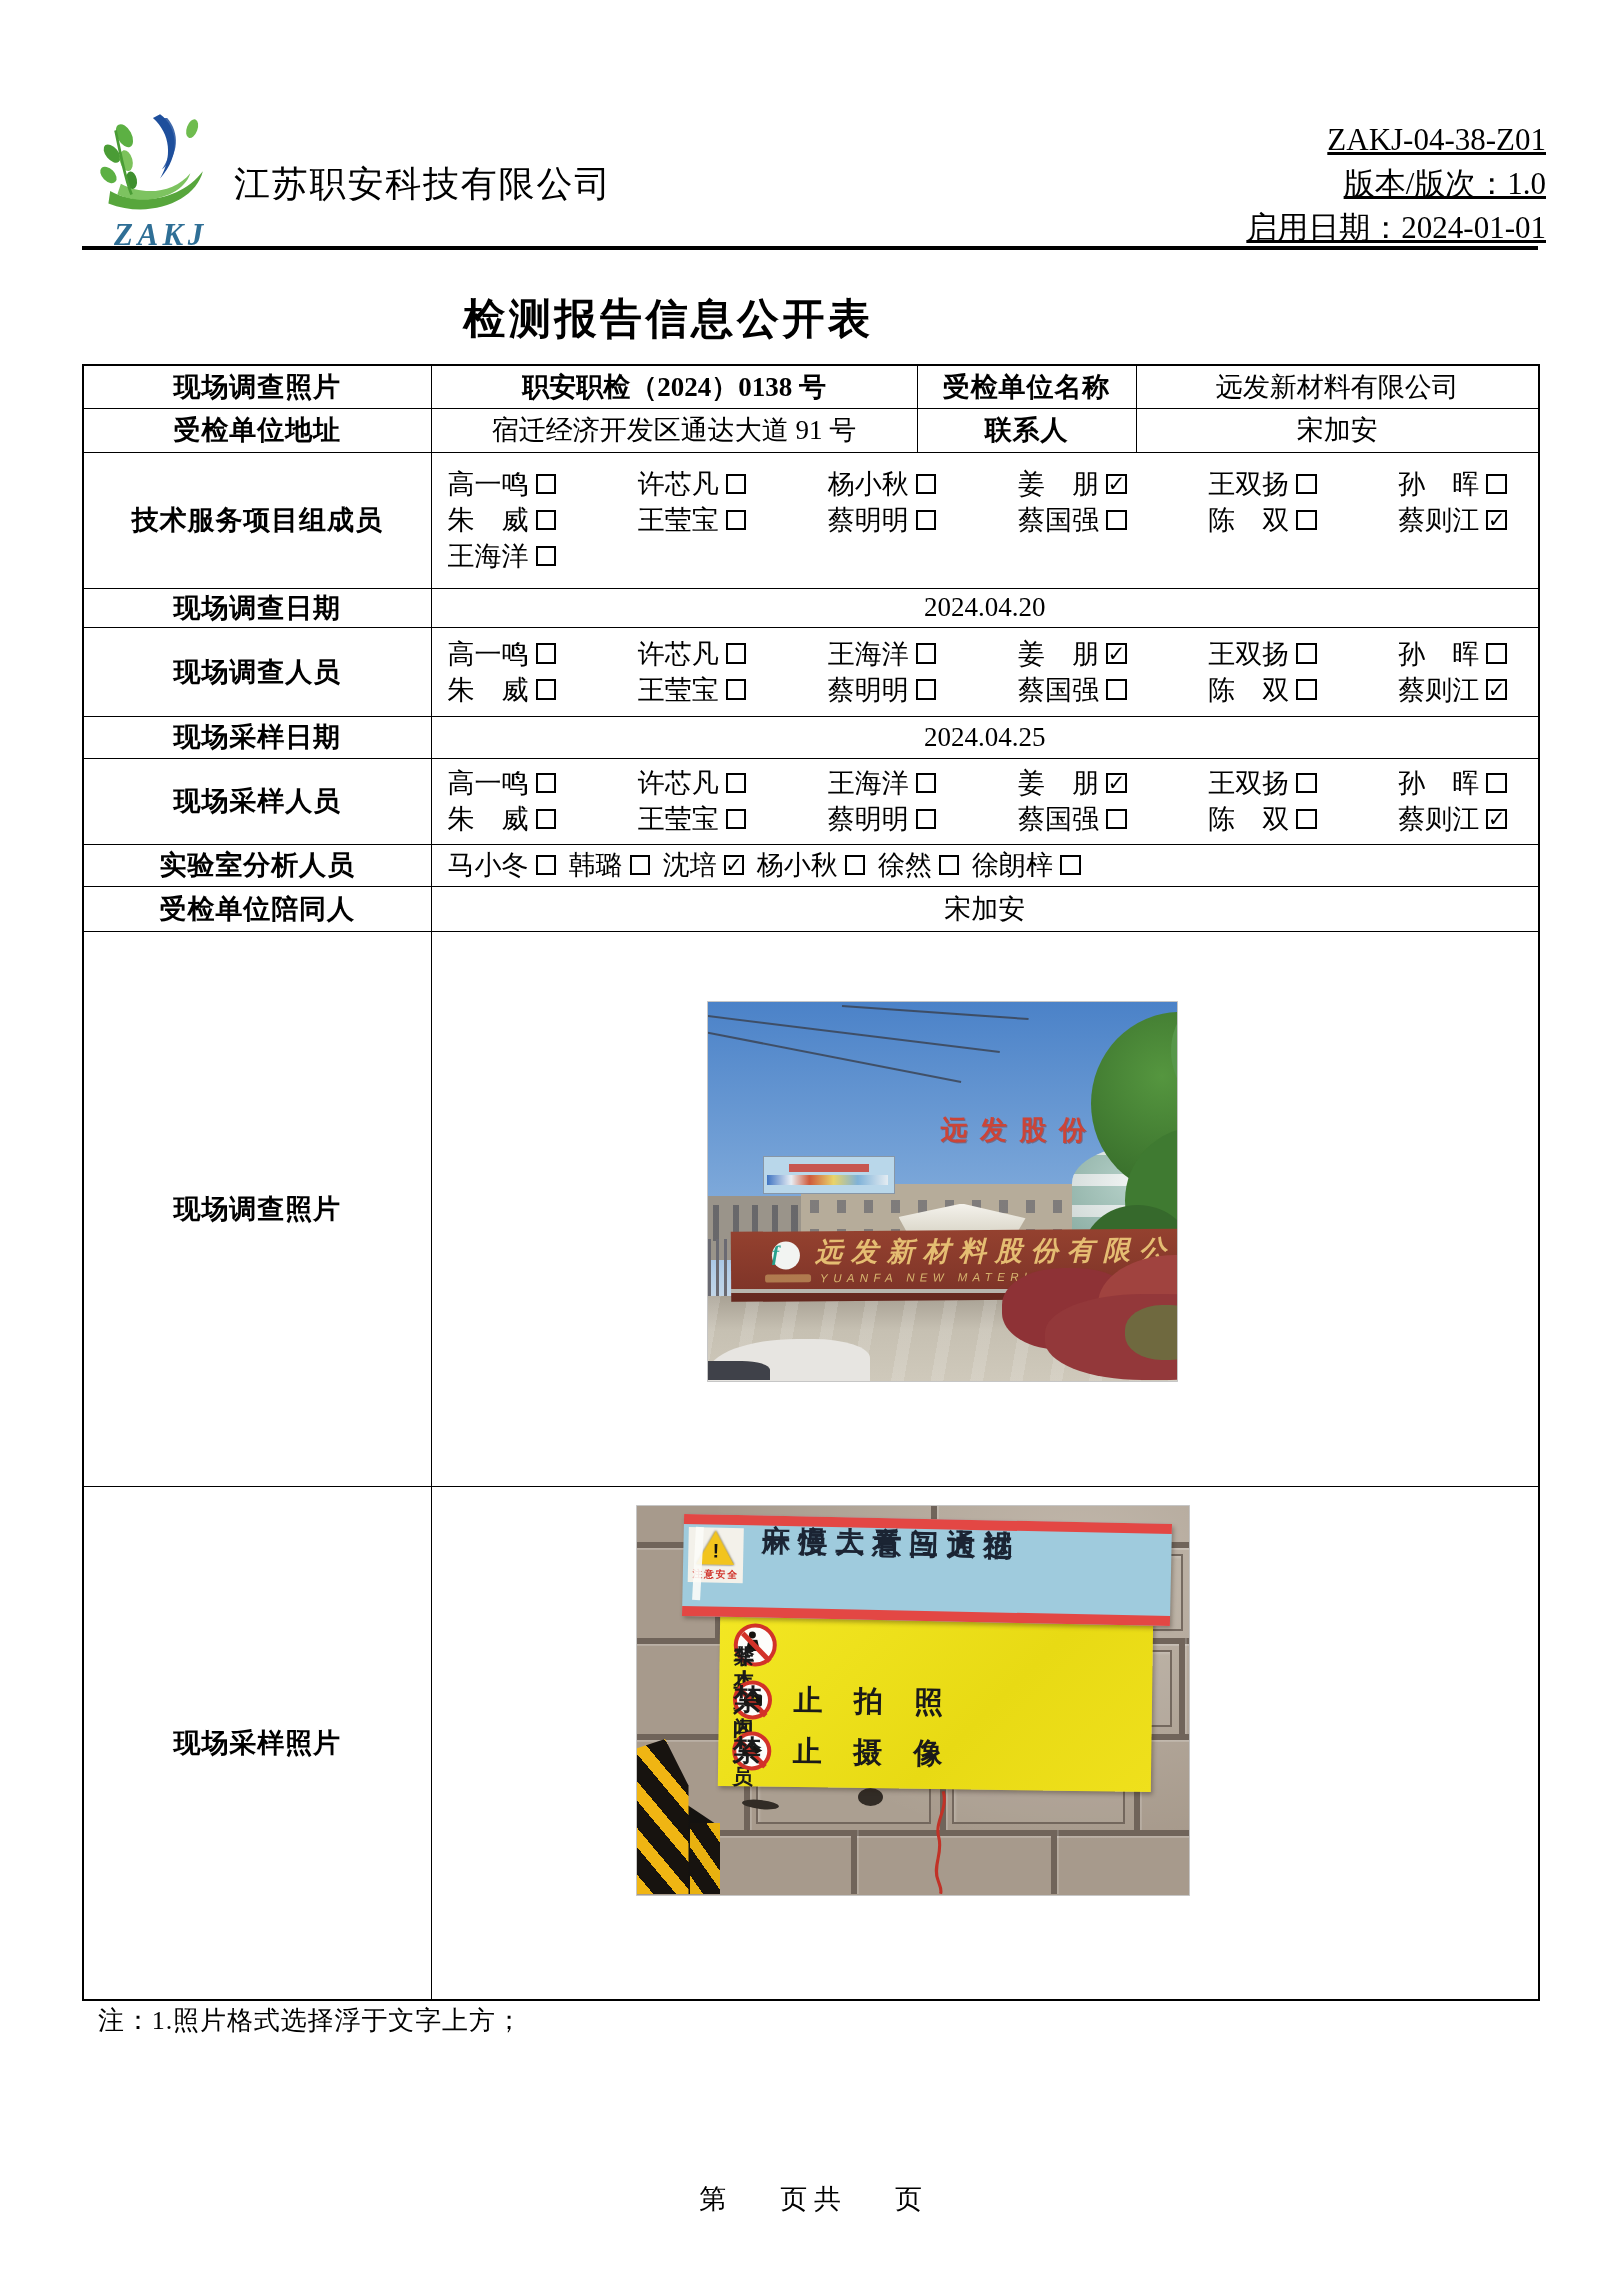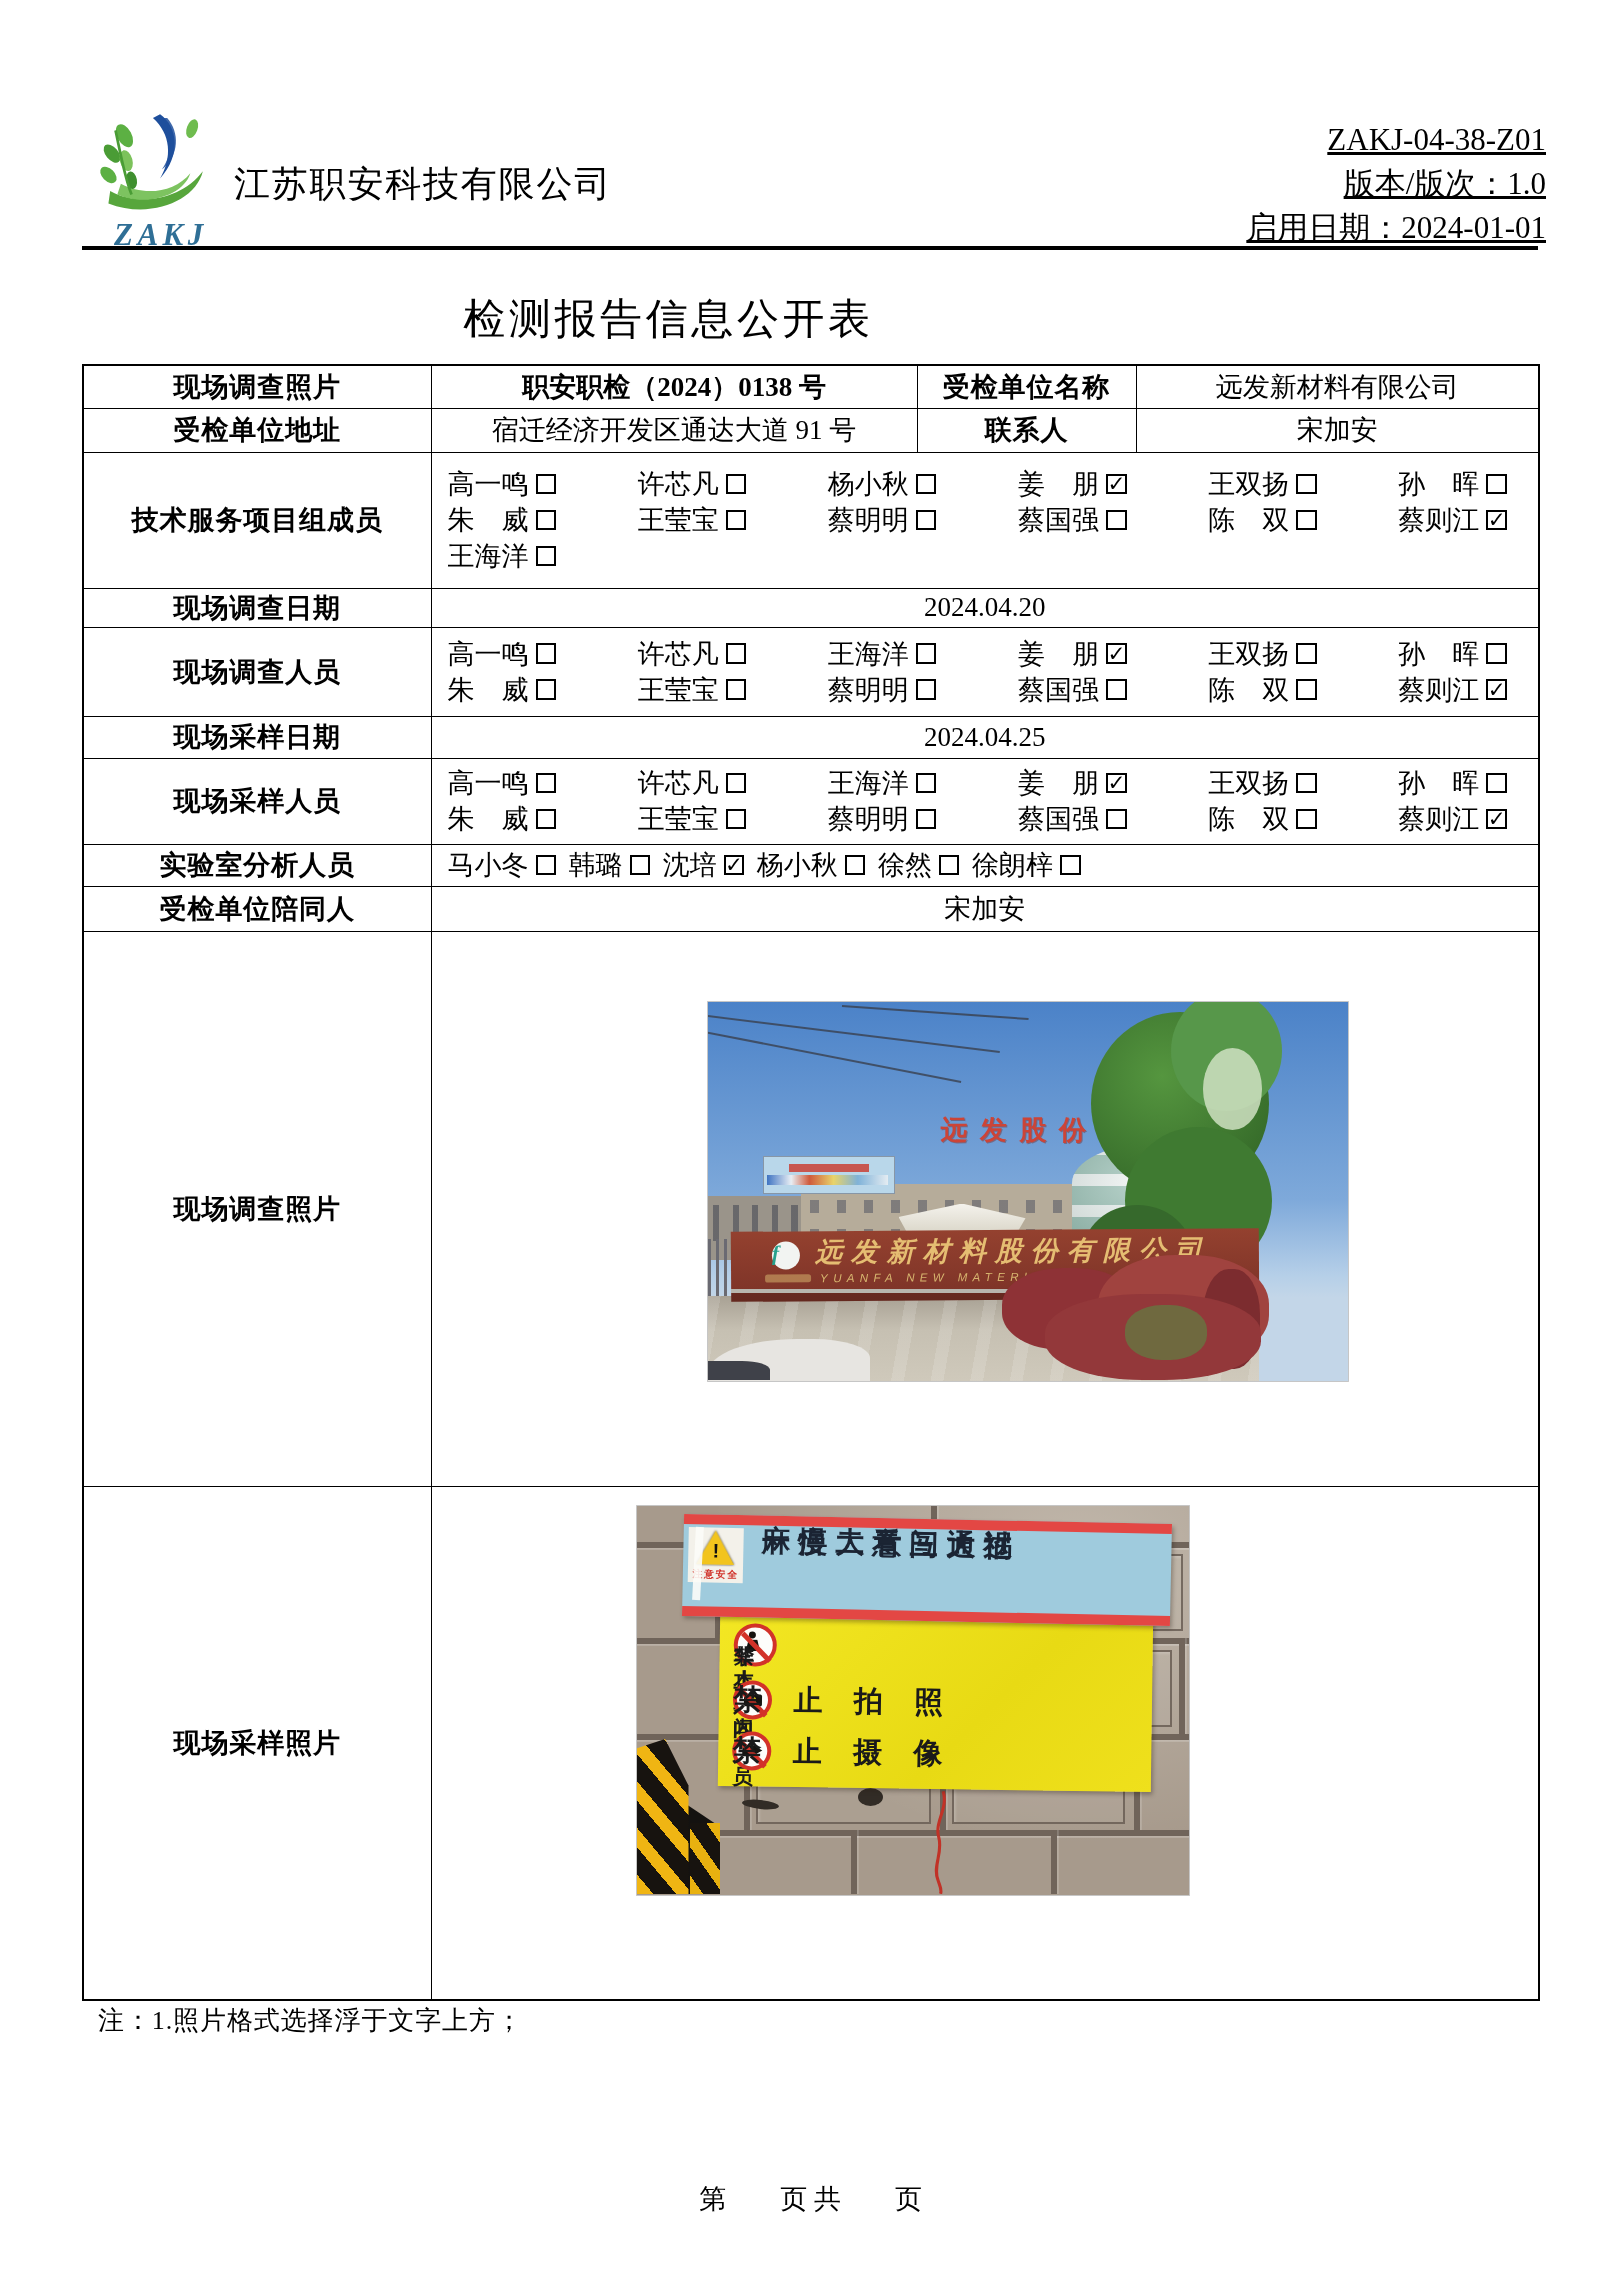--- a/index.html
+++ b/index.html
@@ -10,21 +10,21 @@
   
   .hdr-logo{position:absolute;left:85px;top:109px;width:143px;height:114px;}
   .hdr-zakj{position:absolute;left:114px;top:217px;font-style:italic;font-weight:bold;
             font-size:31px;letter-spacing:4.5px;color:#2f6f96;}
   .hdr-company{position:absolute;left:234px;top:160px;font-size:36px;letter-spacing:1.8px;}
   .hdr-right{position:absolute;right:75px;top:118px;text-align:right;font-size:31px;line-height:44px;text-decoration:underline;}
   .hdr-rule{position:absolute;left:82px;top:246px;width:1456px;height:3.6px;background:#000;}
 
   
   .doc-title{position:absolute;left:0;top:291px;width:1337px;text-align:center;
-             font-size:42px;font-weight:normal;letter-spacing:3.6px;}
+             font-size:42px;font-weight:bold;letter-spacing:3.6px;}
 
   
   table.main{position:absolute;left:82px;top:364px;width:1456px;border-collapse:collapse;
              table-layout:fixed;font-size:27px;}
   table.main td{border:1.8px solid #000;padding:0;overflow:hidden;}
   table.main{border:2.7px solid #000;}
   td.lbl{font-weight:bold;text-align:center;letter-spacing:0.9px;}
   td.val{text-align:center;}
   td.valb{text-align:center;font-weight:bold;}
   .cbwrap{display:flex;flex-direction:column;justify-content:space-evenly;height:100%;}
@@ -34,21 +34,21 @@
   .cb-box{display:inline-flex;align-items:center;justify-content:center;width:20.5px;height:20.5px;
           border:2.7px solid #000;margin-left:7.1px;font-family:"DejaVu Sans",sans-serif;
           font-weight:bold;font-size:22px;line-height:1;box-sizing:border-box;}
   .cb-box.checked{font-size:21.4px;}
   td.photo-cell{position:relative;}
 
   .note-line{position:absolute;left:98px;top:2003px;font-size:26px;letter-spacing:0.9px;}
   .footer-line{position:absolute;left:0;top:2181px;width:1621px;text-align:center;font-size:27px;}
 
   
-  .photo1{position:absolute;left:276px;top:70px;width:640px;height:379px;overflow:hidden;
+  .photo1{position:absolute;left:276px;top:70px;width:469px;height:379px;overflow:hidden;
           box-shadow:0 0 0 0.9px rgba(0,0,0,.25);
           background:linear-gradient(#4b82c8,#7ea9da 52%,#b5cfe8 72%,#c3d6e8 78%);}
   .photo1 *{position:absolute;}
   .p1-wire{height:1.8px;background:#39404e;opacity:.8;transform-origin:left center;}
   .p1-bldg-far{left:0;top:194px;width:107px;height:64px;background:#9a948a;}
   .p1-bldg-far i{position:absolute;left:5.3px;top:9px;width:96px;height:36px;display:block;
      background:repeating-linear-gradient(90deg,rgba(55,60,75,.5) 0 6.2px,transparent 6.2px 19.6px);}
   .p1-bldg{left:93px;top:182px;width:285px;height:82px;background:#b6ac9a;}
   .p1-winrow{left:9px;width:267px;height:13.4px;
      background:repeating-linear-gradient(90deg,rgba(60,66,86,.45) 0 9px,transparent 9px 27px);}

